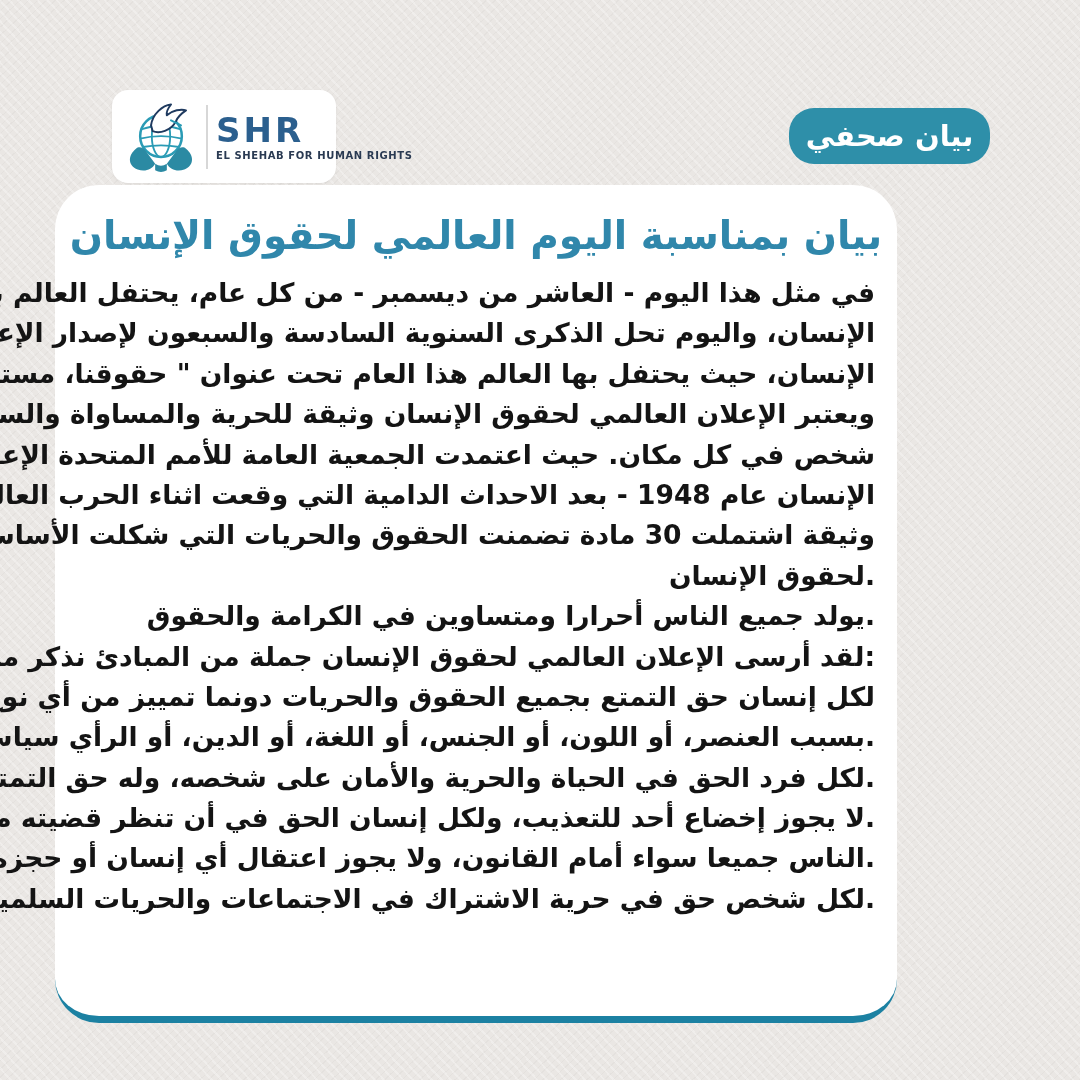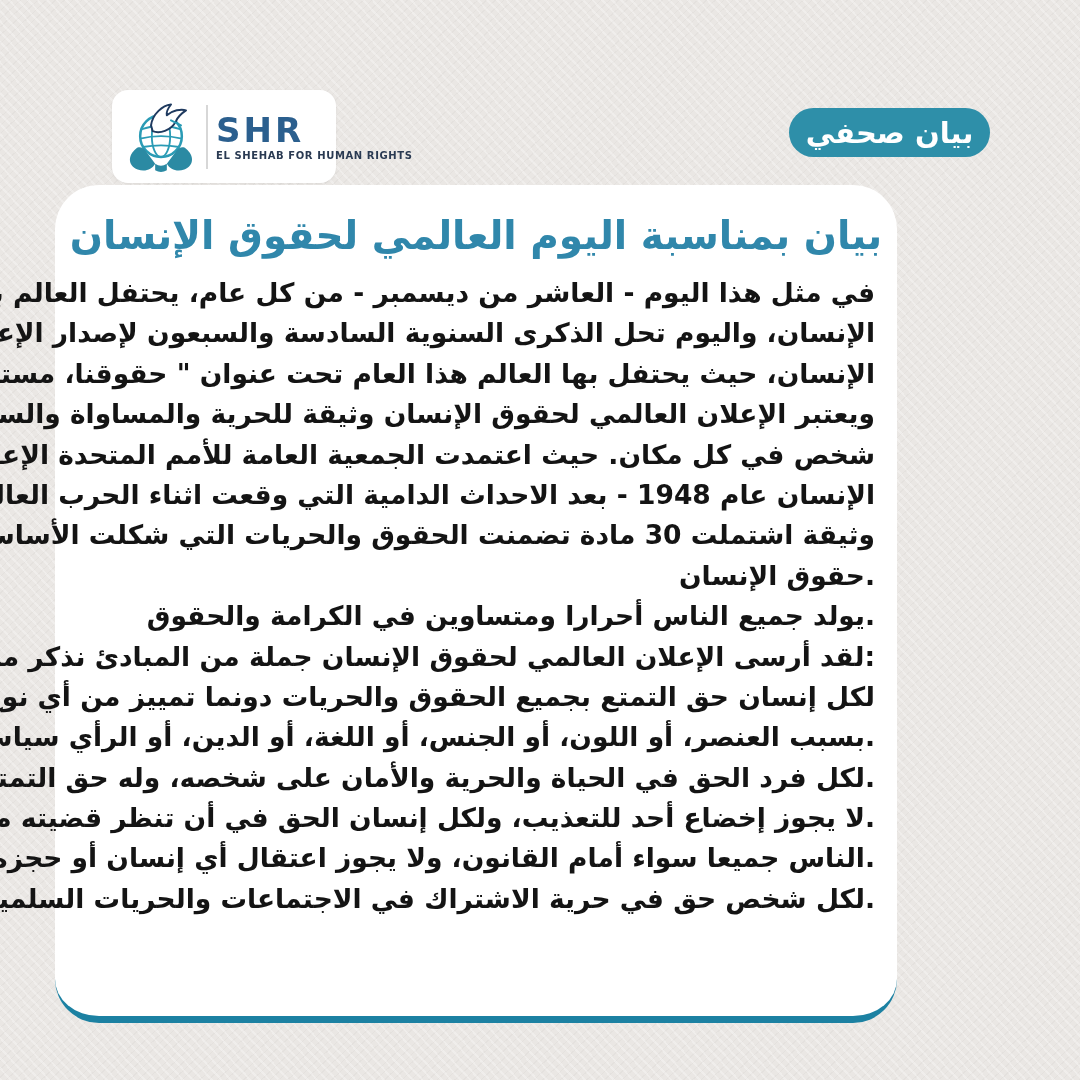--- a/index.html
+++ b/index.html
@@ -23,21 +23,21 @@
     margin-top:38px;
   }
   .logo-icon-wrap { width:86px; height:81px; flex:0 0 auto; display:flex; align-items:center; justify-content:center; }
   .logo-divider { width:2px; height:64px; background:#d7d7d7; margin:0 8px 0 2px; flex:0 0 auto; }
   .logo-text { display:flex; flex-direction:column; align-items:flex-start; line-height:1; }
   .logo-shr { font-size:34px; font-weight:bold; color:#2b5f8e; letter-spacing:3px; }
   .logo-calli { font-size:19px; font-weight:bold; color:#22304d; margin-top:4px; direction:rtl; }
   .logo-sub { font-size:10px; font-weight:bold; color:#2a3a52; letter-spacing:.6px; margin-top:4px; white-space:nowrap; }
 
   .press-badge {
-    position:absolute; left:789px; top:108px; width:201px; height:49px;
+    position:absolute; left:789px; top:108px; width:201px; height:56px;
     background:#2e8fa9; border-radius:25px;
     display:flex; align-items:center; justify-content:center;
     color:#ffffff; font-size:29px; font-weight:bold; direction:rtl;
   }
 
   
   .card {
     position:absolute; left:55px; top:185px; width:842px; height:838px;
     background:#ffffff; border-radius:44px;
     border-bottom:7px solid #1c81a2;
@@ -89,21 +89,21 @@
   <div class="card">
     <div class="card-title">بيان بمناسبة اليوم العالمي لحقوق الإنسان</div>
     <div class="body-text">
       <div class="line">في مثل هذا اليوم - العاشر من ديسمبر - من كل عام، يحتفل العالم باليوم العالمي لحقوق</div>
       <div class="line">الإنسان، واليوم تحل الذكرى السنوية السادسة والسبعون لإصدار الإعلان العالمي لحقوق</div>
       <div class="line">الإنسان، حيث يحتفل بها العالم هذا العام تحت عنوان " حقوقنا، مستقبلنا، فورًا</div>
       <div class="line">ويعتبر الإعلان العالمي لحقوق الإنسان وثيقة للحرية والمساواة والسلام لحماية حقوق كل</div>
       <div class="line">شخص في كل مكان. حيث اعتمدت الجمعية العامة للأمم المتحدة الإعلان العالمي لحقوق</div>
       <div class="line">الإنسان عام 1948 - بعد الاحداث الدامية التي وقعت اثناء الحرب العالمية الثانية -، في</div>
       <div class="line">وثيقة اشتملت 30 مادة تضمنت الحقوق والحريات التي شكلت الأساس القانون الدولي</div>
-      <div class="line">.حقوق الإنسان</div>
+      <div class="line">.لحقوق الإنسان</div>
       <div class="line">.يولد جميع الناس أحرارا ومتساوين في الكرامة والحقوق</div>
       <div class="line">:لقد أرسى الإعلان العالمي لحقوق الإنسان جملة من المبادئ نذكر منها</div>
       <div class="line">لكل إنسان حق التمتع بجميع الحقوق والحريات دونما تمييز من أي نوع، ولا سيما التمييز</div>
       <div class="line">.بسبب العنصر، أو اللون، أو الجنس، أو اللغة، أو الدين، أو الرأي سياسيا وغير سياسي أو المولد</div>
       <div class="line">.لكل فرد الحق في الحياة والحرية والأمان على شخصه، وله حق التمتع بحرية الرأي والتعبير</div>
       <div class="line">.لا يجوز إخضاع أحد للتعذيب، ولكل إنسان الحق في أن تنظر قضيته محكمة مستقلة ومحايدة</div>
       <div class="line">.الناس جميعا سواء أمام القانون، ولا يجوز اعتقال أي إنسان أو حجزه أو نفيه تعسفا</div>
       <div class="line">.لكل شخص حق في حرية الاشتراك في الاجتماعات والحريات السلمية</div>
     </div>
   </div>

